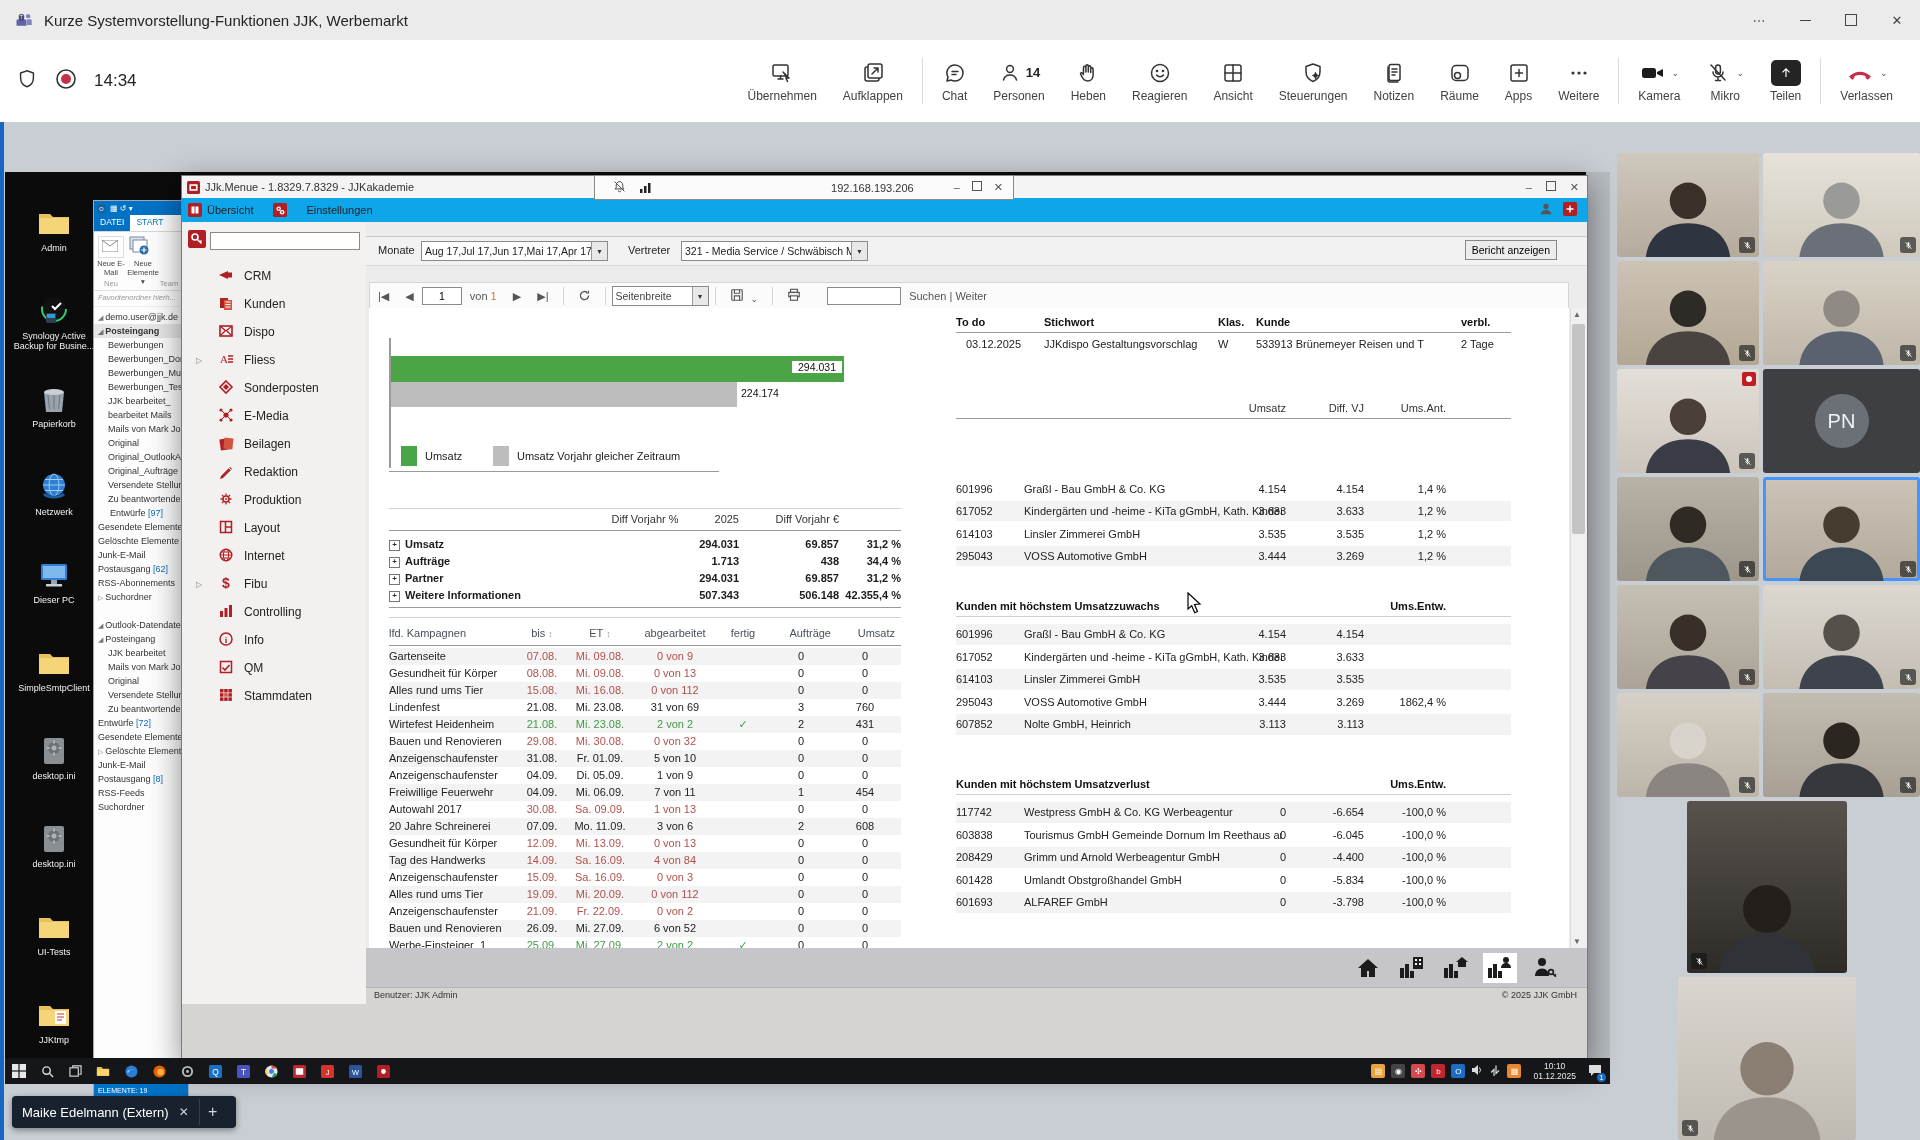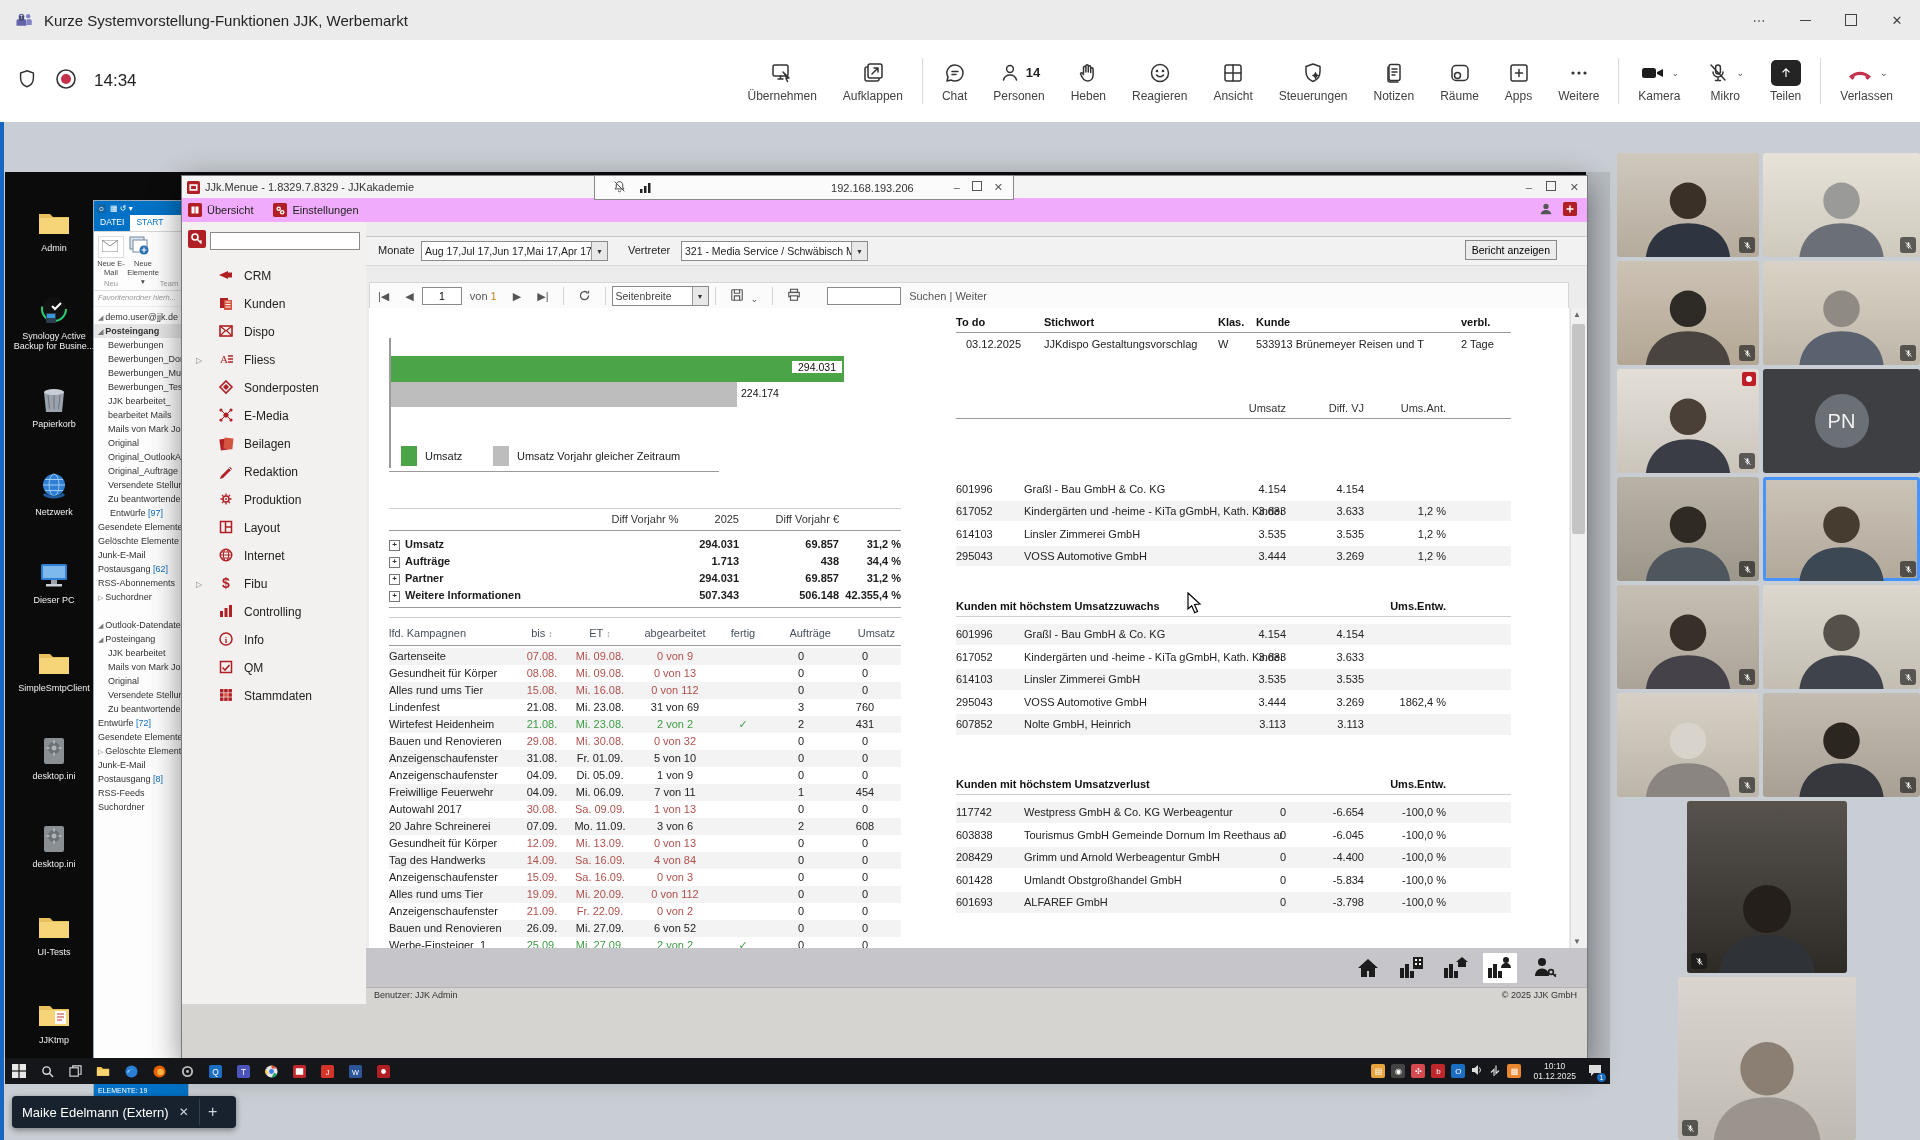--- a/index.html
+++ b/index.html
@@ -42,21 +42,21 @@
   .ol-tree{padding-top:3px;}
   .ol-i{height:14px;line-height:14px;white-space:nowrap;overflow:hidden;padding-left:4px;}
   .ol-i .cnt{color:#0b6bc2;}
   .ol-i.b{font-weight:bold;background:#e6e6e6;}
   .ol-bottom{position:absolute;bottom:0;left:0;right:0;}
   .ol-icons{height:14px;display:flex;gap:5px;align-items:center;padding-left:5px;border-top:1px solid #ddd;color:#0072c6;font-size:9px;}
   .ol-status{height:13px;background:#0072c6;color:#fff;font-size:7px;line-height:13px;padding-left:4px;}
   
   #appwin{position:absolute;left:176px;top:3px;width:1405px;height:884px;background:#d6d4d0;border:1px solid #7a7a7a;box-shadow:0 8px 30px rgba(0,0,0,.45);}
   #app-title{position:absolute;left:0;top:0;width:100%;height:22px;background:#f4f4f4;border-bottom:1px solid #bbb;display:flex;align-items:center;font-size:11px;color:#333;}
-  #app-menu{position:absolute;left:0;top:22px;width:100%;height:24px;background:#f0abfc;display:flex;align-items:center;gap:4px;font-size:11px;color:#222;}
+  #app-menu{position:absolute;left:0;top:22px;width:100%;height:24px;background:#0ea5e9;display:flex;align-items:center;gap:4px;font-size:11px;color:#222;}
   #app-side{position:absolute;left:0;top:46px;width:184px;bottom:56px;background:#f3f1ef;border-right:1px solid #c2c0bd;}
   .side-item{display:flex;align-items:center;gap:10px;height:28px;padding-left:36px;font-size:12px;color:#222;position:relative;}
   .side-item .exp{position:absolute;left:14px;color:#888;font-size:8px;}
   #app-content{position:absolute;left:184px;top:46px;right:0;bottom:56px;background:#ececec;}
   #filterrow{position:absolute;left:0;top:14px;right:0;height:28px;background:#f2f2f2;border-top:1px solid #c9c9c9;border-bottom:1px solid #d9d9d9;font-size:11px;color:#222;}
   .dd{position:absolute;height:18px;background:#fff;border:1px solid #8a8a8a;font-size:10.5px;display:flex;align-items:center;}
   .dd .val{padding:0 3px;white-space:nowrap;overflow:hidden;flex:1;}
   .dd .ar{width:15px;height:100%;background:#e8e8e8;border-left:1px solid #999;display:flex;align-items:center;justify-content:center;font-size:7px;color:#333;}
   #pagerrow{position:absolute;left:3px;top:60px;right:18px;height:26px;background:#fbfbfb;border:1px solid #d5d5d5;display:flex;align-items:center;font-size:11px;color:#444;}
   .pg{padding:0 8px;font-size:11px;color:#555;}
@@ -536,21 +536,21 @@
       </div>
 
       <div id="app-menu">
         <span style="display:flex;align-items:center;gap:5px;padding:2px 8px 2px 6px">
           <svg width="14" height="14" viewBox="0 0 16 16">
               <rect width="16" height="16" rx="2" fill="#b01f24"></rect>
               <path d="M4 4h3.5v8H4zM8.5 4H12v8H8.5z" fill="#fff"></path>
             </svg>
           <span>Übersicht</span>
         </span>
-        <span style="display:flex;align-items:center;gap:5px;padding:2px 8px">
+        <span style="display:flex;align-items:center;gap:19px;padding:2px 8px">
           <svg width="14" height="14" viewBox="0 0 16 16">
               <rect width="16" height="16" rx="2" fill="#b01f24"></rect>
               <circle cx="6.5" cy="6.5" r="2.6" fill="#fff"></circle>
               <circle cx="10.5" cy="10.5" r="2.6" fill="#fff"></circle>
               <circle cx="6.5" cy="6.5" r="1.1" fill="#b01f24"></circle>
               <circle cx="10.5" cy="10.5" r="1.1" fill="#b01f24"></circle>
             </svg>
           <span>Einstellungen</span>
         </span>
         <span style="margin-left:auto;display:flex;gap:10px;padding-right:10px">
@@ -966,20 +966,21 @@
               <span class="cell rt" style="left:0;width:330px">Umsatz</span>
               <span class="cell rt" style="left:0;width:408px">Diff. VJ</span>
               <span class="cell rt" style="left:0;width:490px">Ums.Ant.</span>
             </div>
             <div class="abs hline" style="left: 587px; top: 110px; width: 555px;"></div>
             <div class="trow" style="left: 587px; top: 170.5px; width: 555px; font-size: 11px; color: rgb(34, 34, 34); height: 20px; line-height: 20px;">
               <span class="cell" style="left:0;width:62px">601996</span>
               <span class="cell" style="left:68px;width:258px">Graßl - Bau GmbH &amp; Co. KG</span>
               <span class="cell rt " style="left:0;width:330px">4.154</span>
               <span class="cell rt " style="left:0;width:408px">4.154</span>
+              <span class="cell rt " style="left:0;width:490px">1,4 %</span>
             </div>
             <div class="trow stripe" style="left: 587px; top: 193px; width: 555px; font-size: 11px; color: rgb(34, 34, 34); height: 20px; line-height: 20px;">
               <span class="cell" style="left:0;width:62px">617052</span>
               <span class="cell" style="left:68px;width:258px">Kindergärten und -heime - KiTa gGmbH, Kath. Kinder</span>
               <span class="cell rt " style="left:0;width:330px">3.633</span>
               <span class="cell rt " style="left:0;width:408px">3.633</span>
               <span class="cell rt " style="left:0;width:490px">1,2 %</span>
             </div>
             <div class="trow" style="left: 587px; top: 215.5px; width: 555px; font-size: 11px; color: rgb(34, 34, 34); height: 20px; line-height: 20px;">
               <span class="cell" style="left:0;width:62px">614103</span>

